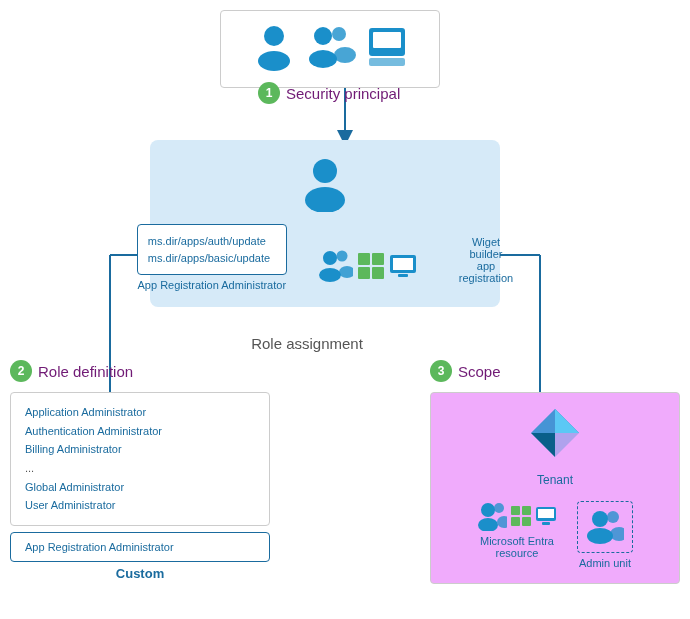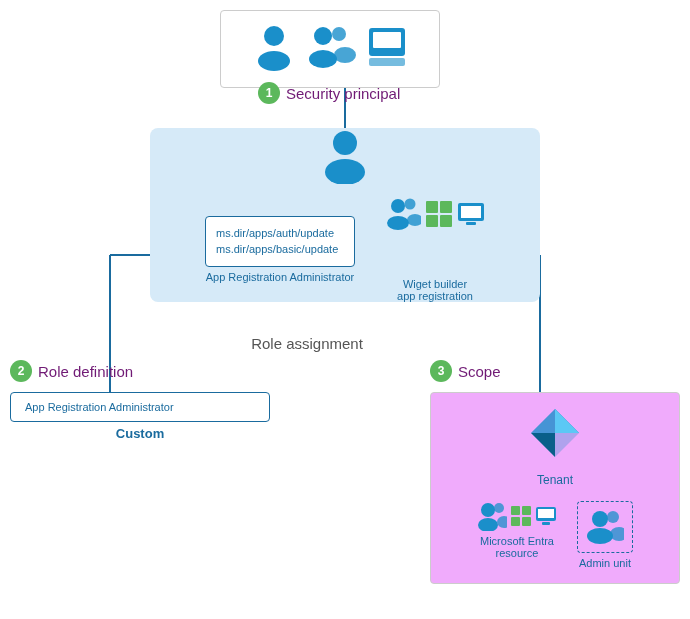--- a/index.html
+++ b/index.html
@@ -68,26 +68,26 @@
 
     .section-title {
       font-size: 15px;
       color: #701a75;
       font-weight: 400;
     }
 
     
     .role-assignment-box {
       position: absolute;
-      top: 128px;
+      top: 140px;
       left: 150px;
-      width: 390px;
+      width: 350px;
       background: #d6eaf8;
       border-radius: 8px;
-      padding: 0;
+      padding: 16px;
       display: flex;
       flex-direction: column;
       align-items: center;
     }
 
     .role-assignment-label {
       position: absolute;
       top: 335px;
       left: 0;
       width: 614px;
@@ -124,22 +124,22 @@
 
     .app-reg-label {
       font-size: 11px;
       color: #1a6b9e;
       text-align: center;
       margin-top: 4px;
     }
 
     .widget-builder {
       display: flex;
-      flex-direction: column;
-      align-items: center;
+      flex-direction: row;
+      align-items: flex-end;
       gap: 42px;
     }
 
     .widget-builder-label {
       font-size: 11px;
       color: #1a6b9e;
       text-align: center;
       margin-top: 4px;
     }
 
@@ -373,20 +373,28 @@
   </div>
 
   <div class="role-assignment-label">Role assignment</div>
 
   <div class="role-definition-section">
     <div class="role-definition-title">
       <div class="circle-number circle-number-2">2</div>
       <span class="section-title">Role definition</span>
     </div>
 
+    <div class="role-def-box">
+      <div>Application Administrator</div>
+      <div>Authentication Administrator</div>
+      <div>Billing Administrator</div>
+      <div class="ellipsis">...</div>
+      <div>Global Administrator</div>
+      <div>User Administrator</div>
+    </div>
 
     <div class="custom-box">App Registration Administrator</div>
     <div class="custom-label">Custom</div>
   </div>
 
   <div class="scope-section">
     <div class="scope-title">
       <div class="circle-number circle-number-3">3</div>
       <span class="section-title">Scope</span>
     </div>

